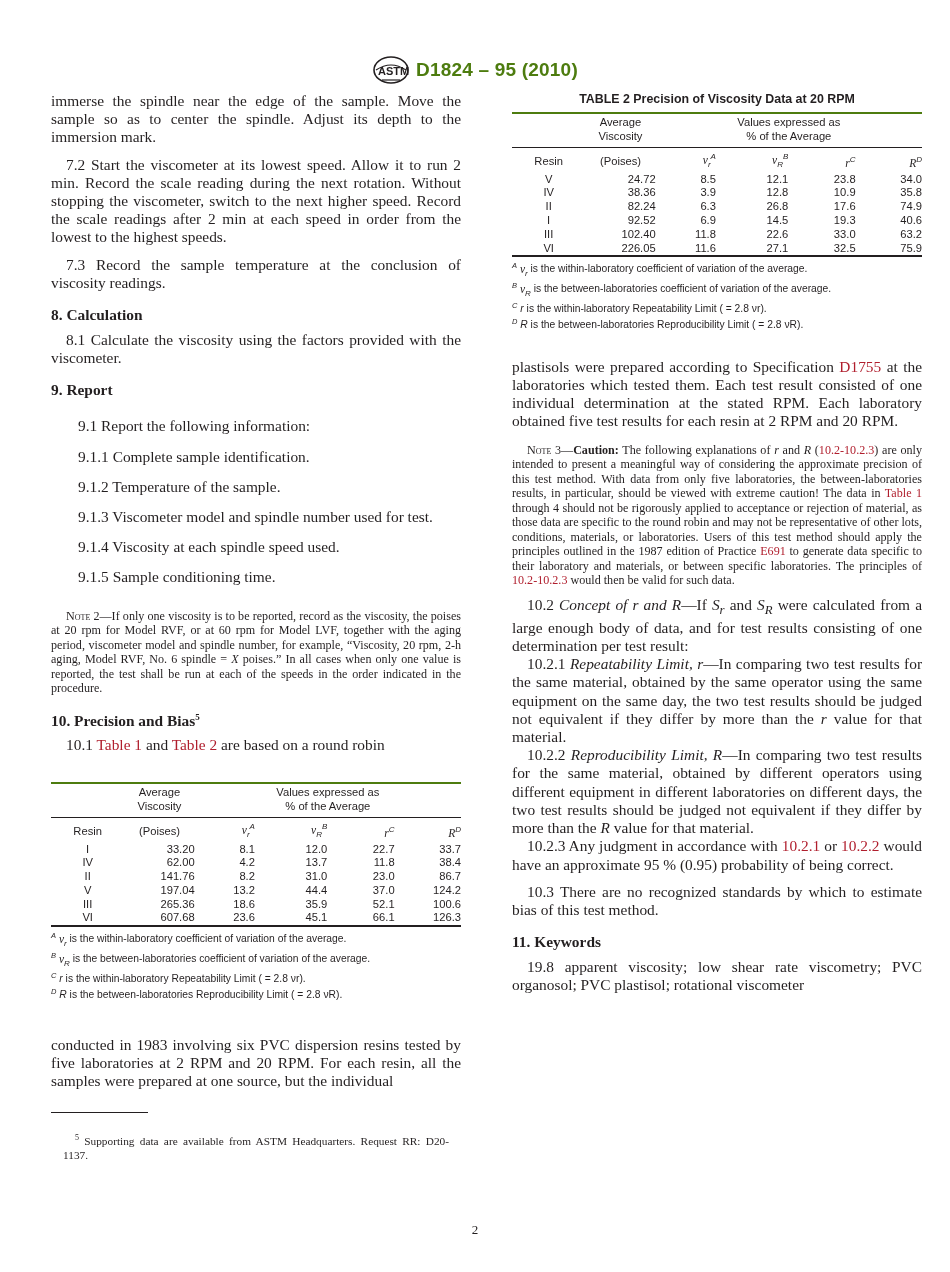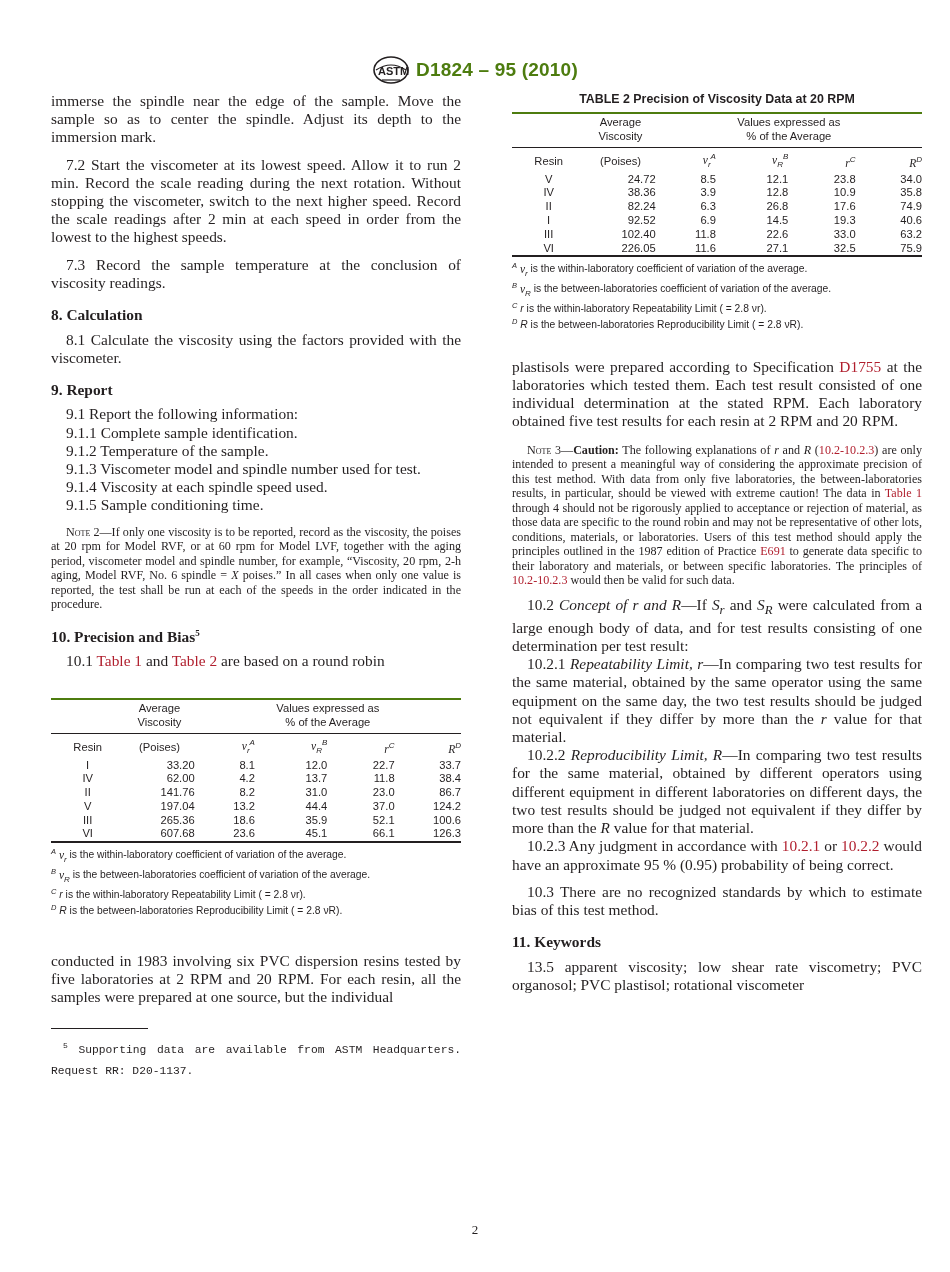--- a/index.html
+++ b/index.html
@@ -19,21 +19,21 @@
     }
     .col { position: absolute; top: 92px; }
     .col-left { left: 51px; width: 410px; }
     .col-right { left: 512px; width: 410px; }
 
     p.body {
       margin: 0; font-size: 15.4px; line-height: 18.2px; text-align: justify;
       text-indent: 15px;
     }
     p.body.noindent { text-indent: 0; }
-    p.list { margin: 0; font-size: 15.4px; line-height: 18.2px; padding-left: 15px; }
+    p.list { margin: 12px; font-size: 15.4px; line-height: 18.2px; padding-left: 15px; }
     h2.sec {
       margin: 0; font-size: 15.4px; font-weight: bold; line-height: 18px;
     }
     h2.sec sup { font-size: 9px; }
     p.note {
       margin: 0; font-size: 12.1px; line-height: 14.5px; text-align: justify; text-indent: 15px;
     }
     .sc { font-variant: small-caps; }
     .link { color: #b01e2d; }
     i { font-style: italic; }
@@ -61,21 +61,21 @@
     .hdr-center { text-align: center; }
     .sym { font-style: italic; font-family: "Liberation Serif", "DejaVu Serif", serif; font-size: 11.5px; }
     .sym sup, .sym sub { font-family: "Liberation Sans", sans-serif; font-size: 8px; }
     .fn {
       font-family: "Liberation Sans", "DejaVu Sans", sans-serif;
       font-size: 10.3px; line-height: 12.3px; margin: 0;
     }
     .fn sup { font-size: 7.5px; font-style: italic; }
     .footrule { width: 97px; border-top: 1px solid #231f20; margin: 0; }
     .footnote {
-      font-size: 11.3px; line-height: 21px; margin: 0; text-indent: 12px; text-align: justify; font-family: Liberation Mono, monospace;
+      font-size: 11.3px; line-height: 14px; margin: 12px; text-indent: 12px; text-align: justify;
     }
     .footnote sup { font-size: 8px; }
     .pagenum {
       position: absolute; top: 1222px; left: 0; width: 950px; text-align: center;
       font-size: 13px; color: #231f20;
     }
   </style>
 </head>
 <body>
 
@@ -292,16 +292,16 @@
   <div style="height:8px"></div>
   <p class="body"><span>10.2  </span><i>Concept of r and R</i><span>—If </span><i>S</i><sub><i>r</i></sub><span> and </span><i>S</i><sub><i>R</i></sub><span> were calculated from a large enough body of data, and for test results consisting of one determination per test result:</span></p>
   <p class="body"><span>10.2.1  </span><i>Repeatability Limit, r</i><span>—In comparing two test results for the same material, obtained by the same operator using the same equipment on the same day, the two test results should be judged not equivalent if they differ by more than the </span><i>r</i><span> value for that material.</span></p>
   <p class="body"><span>10.2.2 </span><i>Reproducibility Limit, R</i><span>—In comparing two test results for the same material, obtained by different operators using different equipment in different laboratories on different days, the two test results should be judged not equivalent if they differ by more than the </span><i>R</i><span> value for that material.</span></p>
   <p class="body"><span>10.2.3 Any judgment in accordance with </span><span class="link">10.2.1</span><span> or </span><span class="link">10.2.2</span><span> would have an approximate 95 % (0.95) probability of being correct.</span></p>
   <div style="height:9px"></div>
   <p class="body">10.3 There are no recognized standards by which to estimate bias of this test method.</p>
   <div style="height:14px"></div>
   <h2 class="sec">11.  Keywords</h2>
   <div style="height:7px"></div>
-  <p class="body">13.5 apparent viscosity; low shear rate viscometry; PVC organosol; PVC plastisol; rotational viscometer</p>
+  <p class="body">19.8 apparent viscosity; low shear rate viscometry; PVC organosol; PVC plastisol; rotational viscometer</p>
 </div>
 
 <div class="pagenum">2</div>
 
 </body></html>

